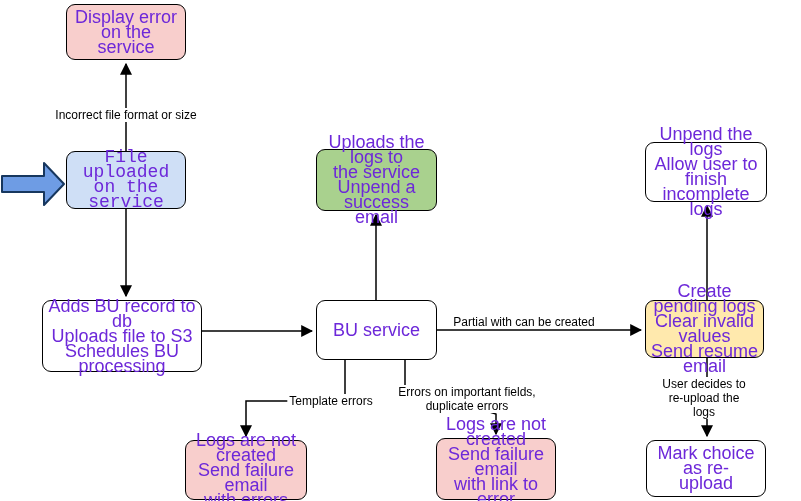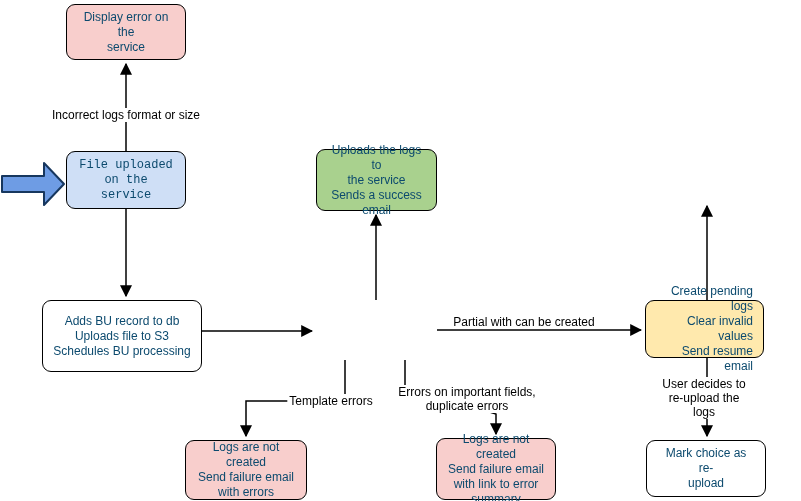--- a/index.html
+++ b/index.html
@@ -6,37 +6,37 @@
   #canvas {
     position:relative; width:801px; height:501px; overflow:hidden;
     font-family:"Liberation Sans", sans-serif; background:#ffffff;
   }
   svg.edges { position:absolute; left:0; top:0; z-index:0; }
   .node {
     position:absolute; z-index:2; box-sizing:border-box;
     border:1.3px solid #000; border-radius:9px;
     display:flex; align-items:center; justify-content:center;
     text-align:center; white-space:pre-line;
-    font-size:12px; line-height:15px; color:#0c4a6e; padding:2px 10px;
+    font-size:18px; line-height:15px; color:#6d28d9; padding:2px 0;
     background:#ffffff;
   }
   .elabel {
     position:absolute; z-index:1; transform:translate(-50%,-50%);
     background:#ffffff; padding:0 2px;
     font-size:12px; line-height:14px; color:#000;
     text-align:center; white-space:pre-line;
   }
   
   #n-display-error        { left:66px;  top:4px;   width:120px; height:56px; }
   #n-file-uploaded        { left:66px;  top:151px; width:120px; height:58px;font-family:Liberation Mono, monospace; }
   #n-adds-bu              { left:42px;  top:300px; width:160px; height:72px; }
   #n-uploads-logs         { left:316px; top:149px; width:121px; height:62px; }
   #n-bu-service           { left:316px; top:300px; width:121px; height:60px; }
   #n-unpend               { left:645px; top:142px; width:122px; height:60px; }
-  #n-create-pending       { left:645px; top:300px; width:119px; height:58px;text-align:right; }
+  #n-create-pending       { left:645px; top:300px; width:119px; height:58px; }
   #n-logs-failure-errors  { left:185px; top:440px; width:122px; height:60px; }
   #n-logs-failure-summary { left:436px; top:438px; width:120px; height:62px; }
   #n-mark-choice          { left:646px; top:440px; width:120px; height:57px;text-align:center; }
   
   #l-incorrect     { left:126px; top:115px; }
   #l-correct       { left:126px; top:256px; }
   #l-valid         { left:375px; top:257px; }
   #l-partial       { left:524px; top:322px; }
   #l-template      { left:331px; top:401px;text-align:center; }
   #l-errors-fields { left:467px; top:399px; }
@@ -61,38 +61,42 @@
       <path d="M376,300 V215" marker-end="url(#arr)"></path>
       <path d="M437,330 H641" marker-end="url(#arr)"></path>
       <path d="M345,360 V401 H246 V436" marker-end="url(#arr)"></path>
       <path d="M405,360 V386 L496,414 V434" marker-end="url(#arr)"></path>
       <path d="M707,300 V206" marker-end="url(#arr)"></path>
       <path d="M707,358 V436" marker-end="url(#arr)"></path>
     </g>
     <polygon points="2,176 44,176 44,163 64,184 44,205 44,192 2,192" stroke-width="2" stroke-linejoin="round" style="fill: rgb(110, 156, 228); stroke: rgb(23, 55, 94);"></polygon>
   </svg>
 
-  <div class="elabel" id="l-incorrect">Incorrect logs format or size</div>
+  <div class="elabel" id="l-incorrect">Incorrect file format or size</div>
   <div class="elabel" id="l-partial">Partial with can be created</div>
   <div class="elabel" id="l-template">Template errors</div>
   <div class="elabel" id="l-errors-fields">Errors on important fields,
 duplicate errors</div>
   <div class="elabel" id="l-user-reupload">User decides to re-upload the logs</div>
 
   <div class="node" id="n-display-error" style="background-color: rgb(248, 206, 204);">Display error on the
 service</div>
   <div class="node" id="n-file-uploaded" style="background-color: rgb(207, 223, 246);">File uploaded on the
 service</div>
   <div class="node" id="n-adds-bu" style="background-color: rgb(255, 255, 255);">Adds BU record to db
 Uploads file to S3
 Schedules BU processing</div>
   <div class="node" id="n-uploads-logs" style="background-color: rgb(169, 209, 142);">Uploads the logs to
 the service
-Sends a success
+Unpend a success
 email</div>
+  <div class="node" id="n-bu-service" style="background-color: rgb(255, 255, 255);">BU service</div>
+  <div class="node" id="n-unpend" style="background-color: rgb(255, 255, 255);">Unpend the logs
+Allow user to finish
+incomplete logs</div>
   <div class="node" id="n-create-pending" style="background-color: rgb(255, 233, 173);">Create pending logs
 Clear invalid values
 Send resume email</div>
   <div class="node" id="n-logs-failure-errors" style="background-color: rgb(248, 206, 204);">Logs are not created
 Send failure email
 with errors</div>
   <div class="node" id="n-logs-failure-summary" style="background-color: rgb(248, 206, 204);">Logs are not created
 Send failure email
 with link to error
 summary</div>

